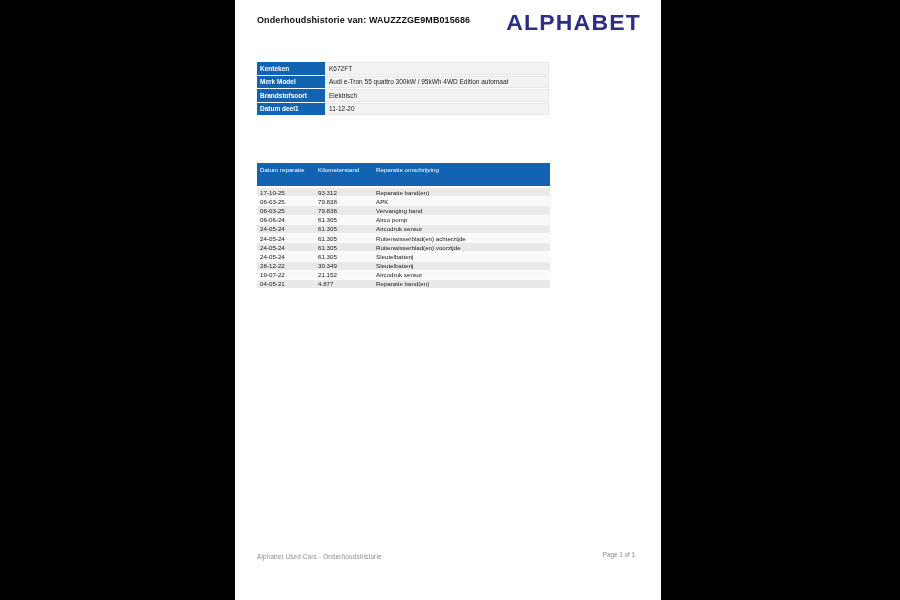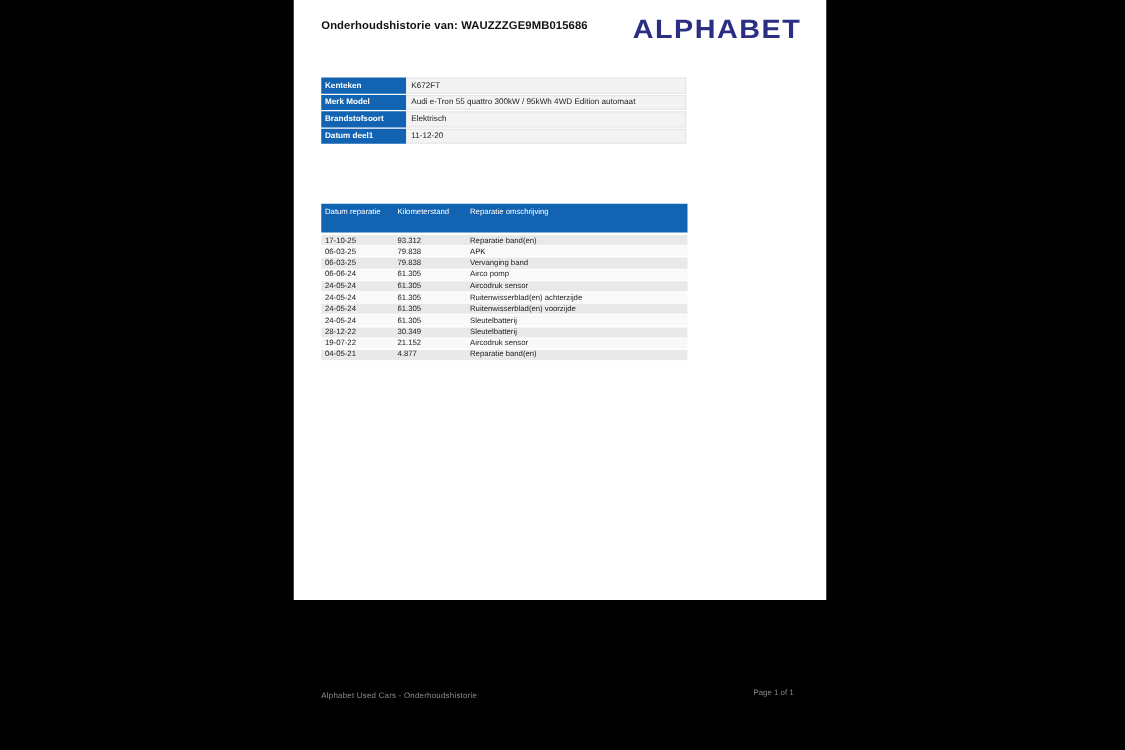--- a/index.html
+++ b/index.html
@@ -6,21 +6,21 @@
   html, body { width: 900px; height: 600px; }
   body {
     background: #000000;
     position: relative;
     font-family: "Liberation Sans", sans-serif;
     overflow: hidden;
   }
   .page {
     position: absolute;
     left: 235px; top: 0;
-    width: 426px; height: 480px;
+    width: 426px; height: 600px;
     background: #ffffff;
   }
   .doc-title {
     position: absolute;
     left: 22px; top: 15px;
     font-size: 9px;
     font-weight: bold;
     color: #111111;
     letter-spacing: 0.1px;
   }

